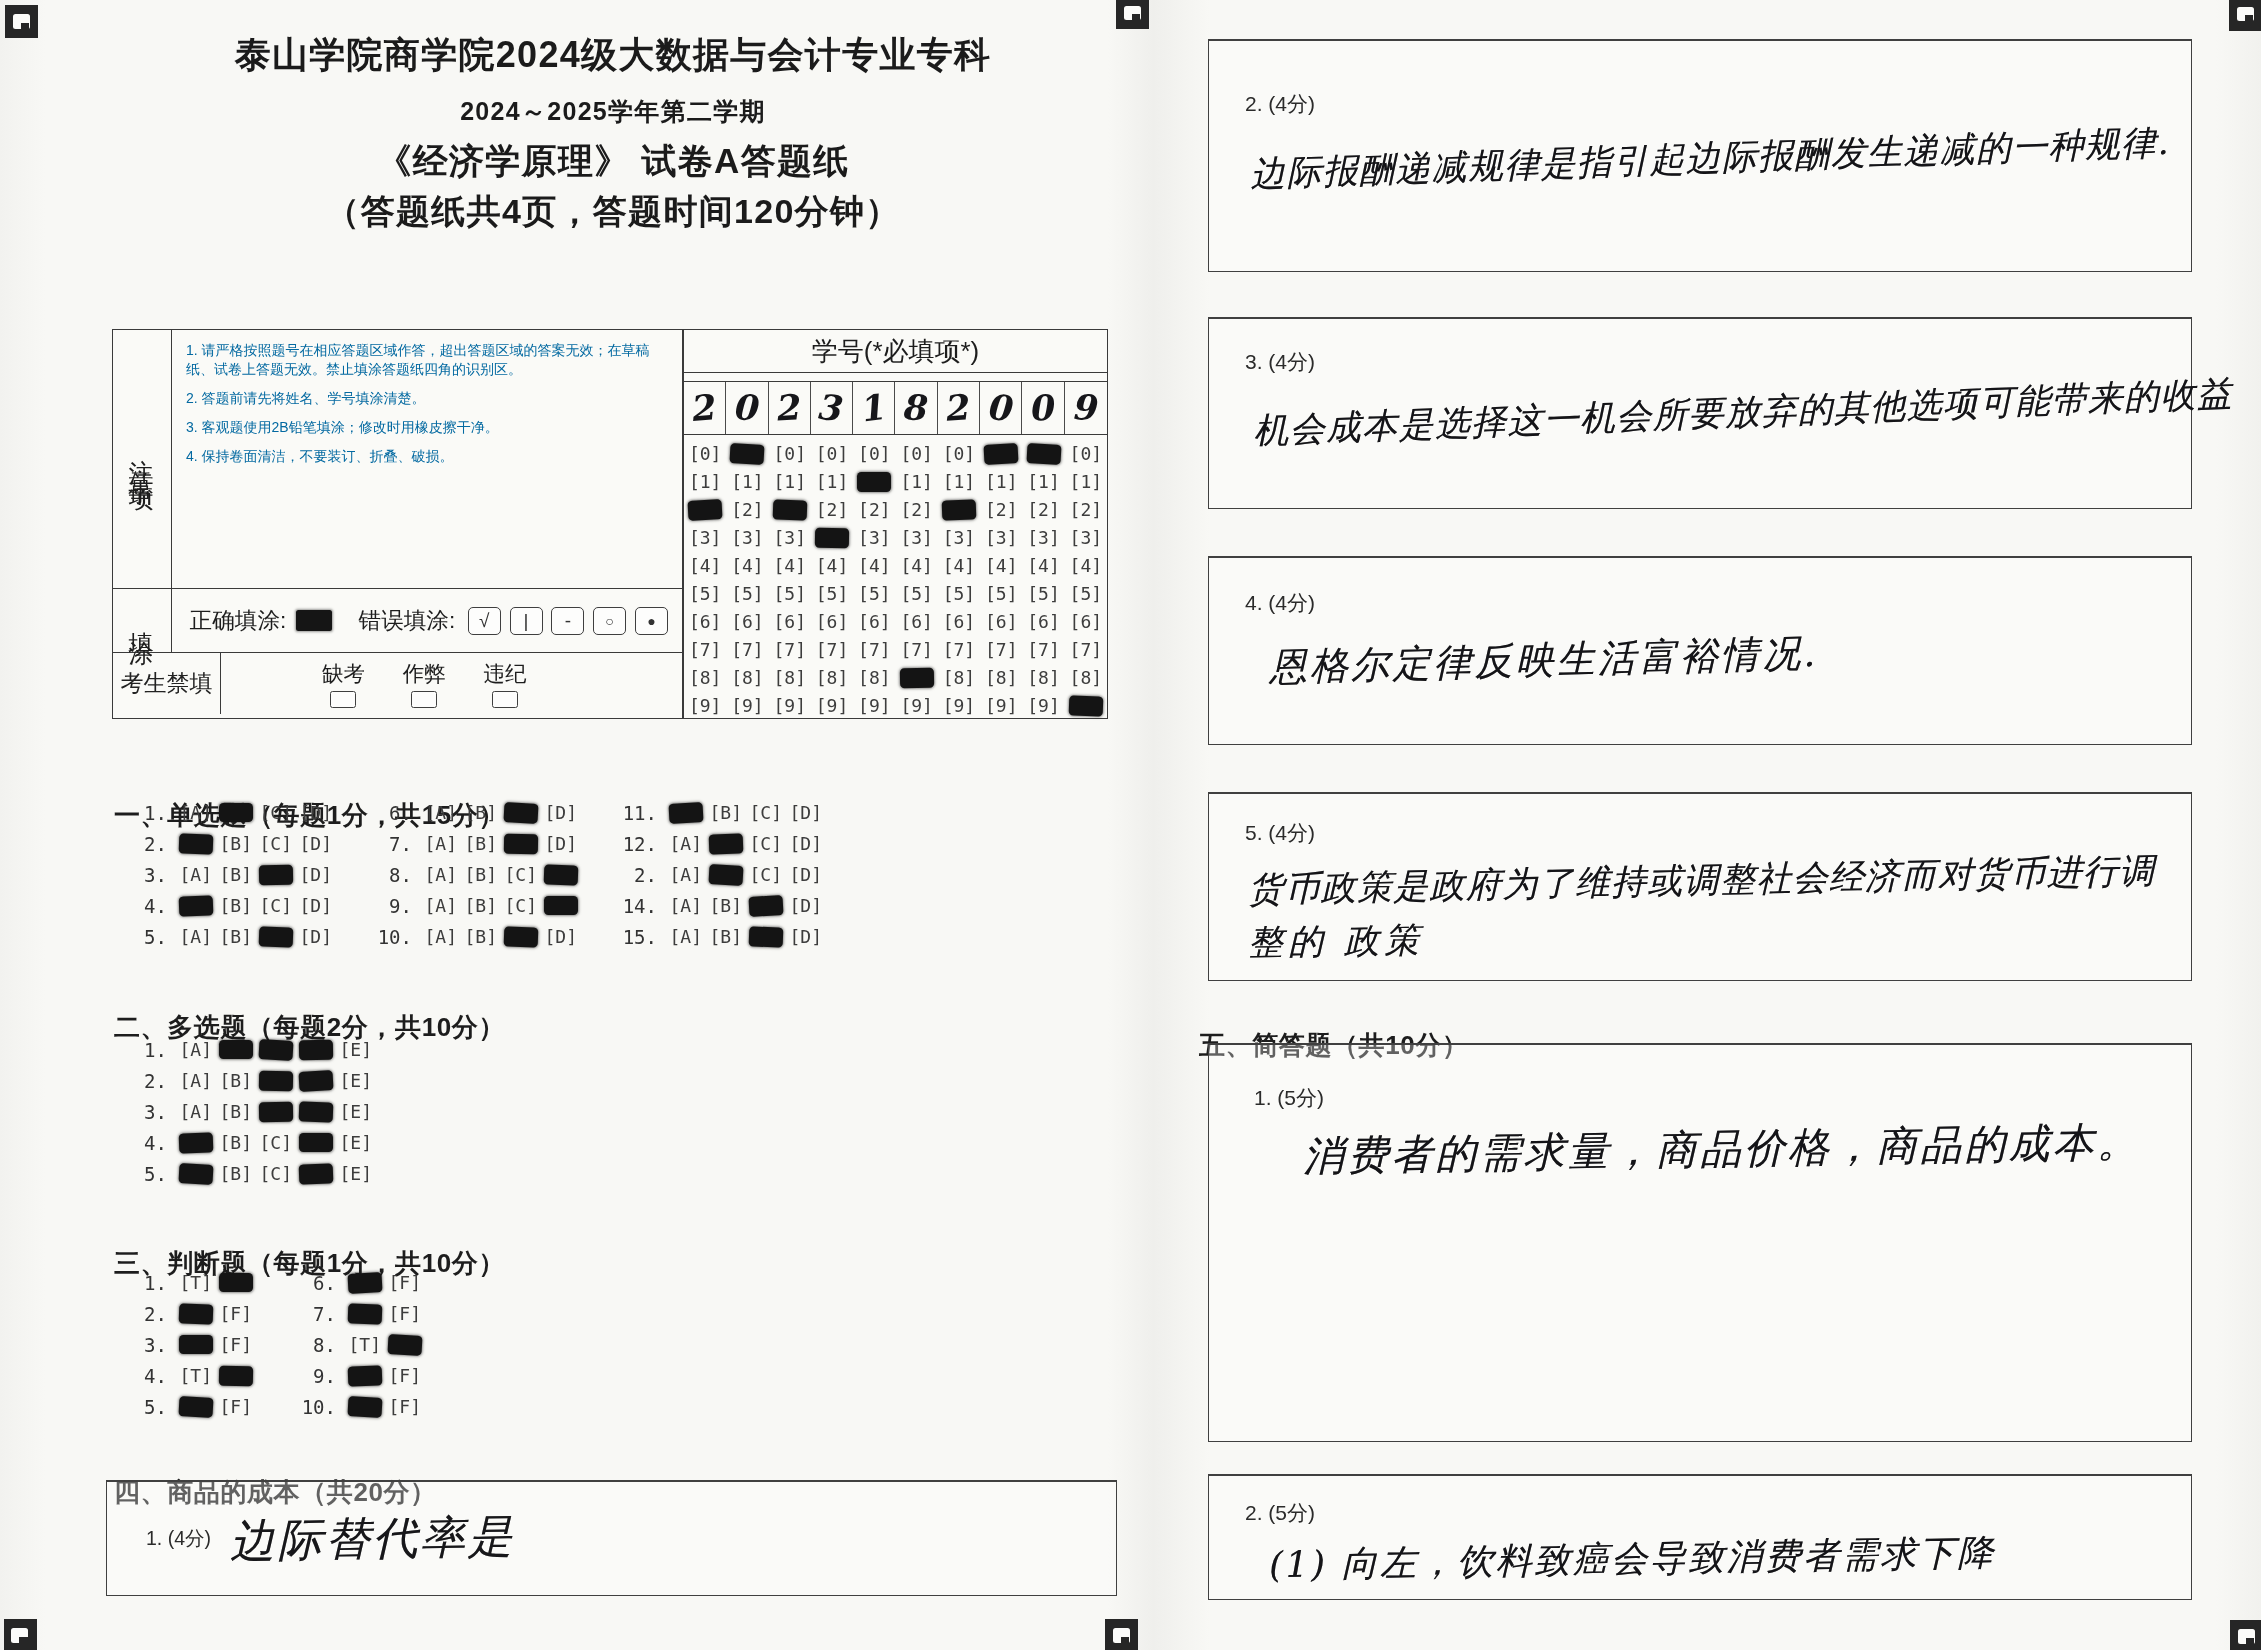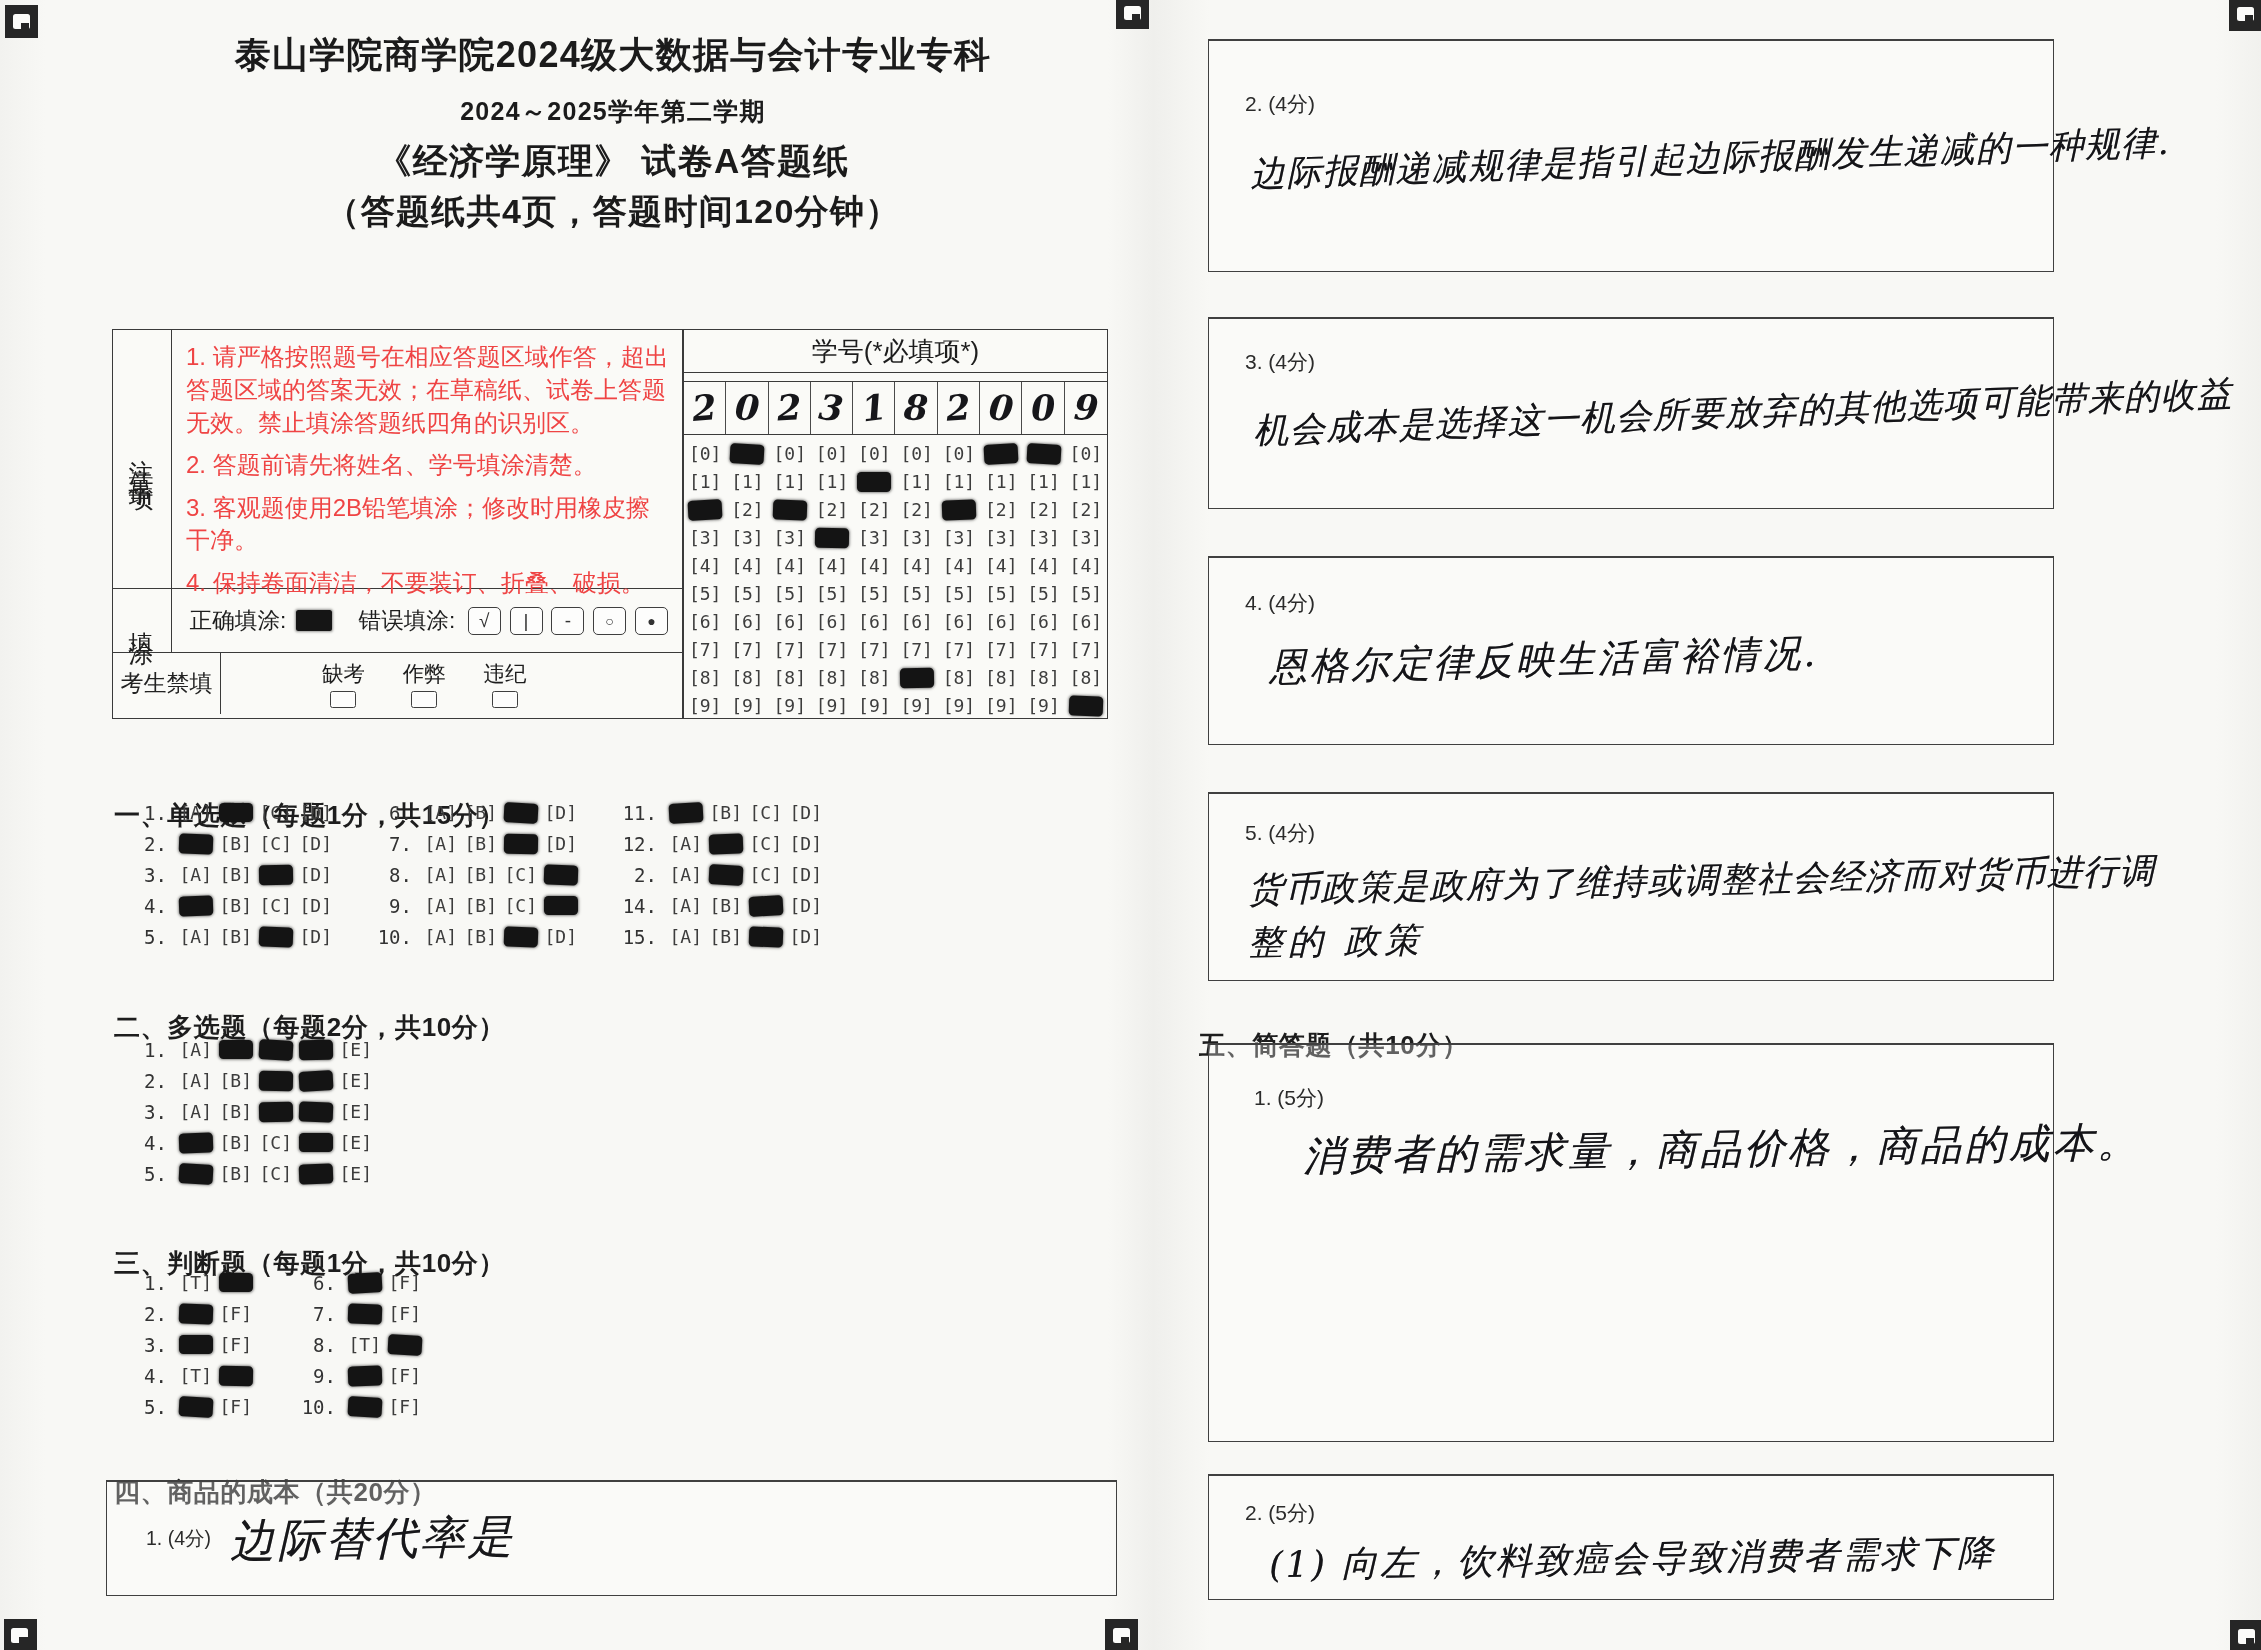--- a/index.html
+++ b/index.html
@@ -23,21 +23,21 @@
   .title-line{font-weight:600;line-height:50px;letter-spacing:1.3px;margin:0;}
   .t1{font-size:36px;}
   .t2{font-size:25px;margin-top:6px;}
   .t3{font-size:35px;text-align:center;}
   .t4{font-size:34px;}
   
   .notice{position:absolute;left:112px;top:329px;width:571px;height:390px;border:1.9px solid #3a3a3a;box-sizing:border-box;background:rgba(255,255,255,.25);}
   .nrow1{display:flex;height:259px;border-bottom:1.9px solid #3a3a3a;box-sizing:border-box;}
   .sidecell{width:59px;border-right:1.9px solid #3a3a3a;display:flex;align-items:center;justify-content:center;box-sizing:border-box;flex:none;}
   .vtext{writing-mode:vertical-rl;text-orientation:upright;font-size:25px;letter-spacing:10px;color:#1e1e1e;}
-  .nbody{flex:1;padding:11.3px 11.3px 3.8px 14px;font-size:24px;line-height:1.36;color:#ef4444;}
+  .nbody{flex:1;padding:11.3px 11.3px 3.8px 14px;font-size:14px;line-height:1.36;color:#0369a1;}
   .nbody p{margin:0 0 10px 0;}
   .nrow2{display:flex;height:64px;border-bottom:1.9px solid #3a3a3a;box-sizing:border-box;}
   .fillcontent{flex:1;display:flex;align-items:center;gap:10px;padding-left:17.6px;font-size:22.6px;color:#1d1d1d;}
   .sampleblob{display:inline-block;width:36px;height:21.4px;background:#151515;border-radius:2.5px;box-shadow:0 0 2.5px 0.6px rgba(0,0,0,.4);}
   .wboxes{display:flex;gap:8.8px;margin-left:2.5px;}
   .wbox{width:33px;height:28px;border:1.9px solid #3f3f3f;border-radius:5px;display:flex;align-items:center;justify-content:center;font-size:19px;color:#333;box-sizing:border-box;background:#fdfdfc;}
   .nrow3{display:flex;height:61px;}
   .fcell{width:108px;border-right:1.9px solid #3a3a3a;display:flex;align-items:center;justify-content:center;font-size:23px;box-sizing:border-box;flex:none;}
   .fgroups{flex:1;display:flex;gap:38px;padding-left:101px;align-items:center;}
   .fgroup{display:flex;flex-direction:column;align-items:center;gap:3.1px;}
@@ -71,21 +71,21 @@
   #jd-col2{left:292px;top:1267px;}
   .qrow{display:flex;align-items:center;height:31px;}
   .qnum{width:44px;text-align:right;margin-right:8.8px;font-family:"DejaVu Sans Mono",monospace;font-size:19px;color:#333;flex:none;}
   .oslot{width:40px;display:flex;justify-content:center;align-items:center;flex:none;}
   
   .nounbox{position:absolute;left:106px;top:1480px;width:1011px;height:116px;border:1.9px solid #404040;border-top-width:2.5px;box-sizing:border-box;display:flex;align-items:center;background:rgba(255,255,255,.3);}
   .boxlabel{font-size:19.5px;color:#2b2b2b;margin-left:39px;white-space:nowrap;}
   .hw{font-family:"DejaVu Serif",serif;font-style:italic;color:#17171a;text-shadow:0 0 0.6px rgba(0,0,0,.4);letter-spacing:2.5px;white-space:nowrap;}
   .nounbox .hw{font-size:45px;margin-left:19px;transform:rotate(-1deg);}
   
-  .rbox{position:absolute;left:1208px;width:846px;border:1.9px solid #404040;border-top-width:2.5px;box-sizing:border-box;background:rgba(255,255,255,.3);}
+  .rbox{position:absolute;left:1208px;width:984px;border:1.9px solid #404040;border-top-width:2.5px;box-sizing:border-box;background:rgba(255,255,255,.3);}
   .rlabel{position:absolute;font-size:21px;color:#2b2b2b;white-space:nowrap;}
   .rhw{position:absolute;font-family:"DejaVu Serif",serif;font-style:italic;letter-spacing:1.3px;color:#141418;text-shadow:0 0 0.6px rgba(0,0,0,.45);white-space:nowrap;}
   #rb2{top:39px;height:233px;}
   #rb2 .rlabel{left:36px;top:49px;}
   #rb2 .rhw{left:41px;top:94px;font-size:35px;transform:rotate(-2deg);}
   #rb3{top:317px;height:192px;}
   #rb3 .rlabel{left:36px;top:29px;}
   #rb3 .rhw{left:44px;top:70px;font-size:35px;transform:rotate(-2.2deg);}
   #rb4{top:556px;height:189px;}
   #rb4 .rlabel{left:36px;top:31px;}

